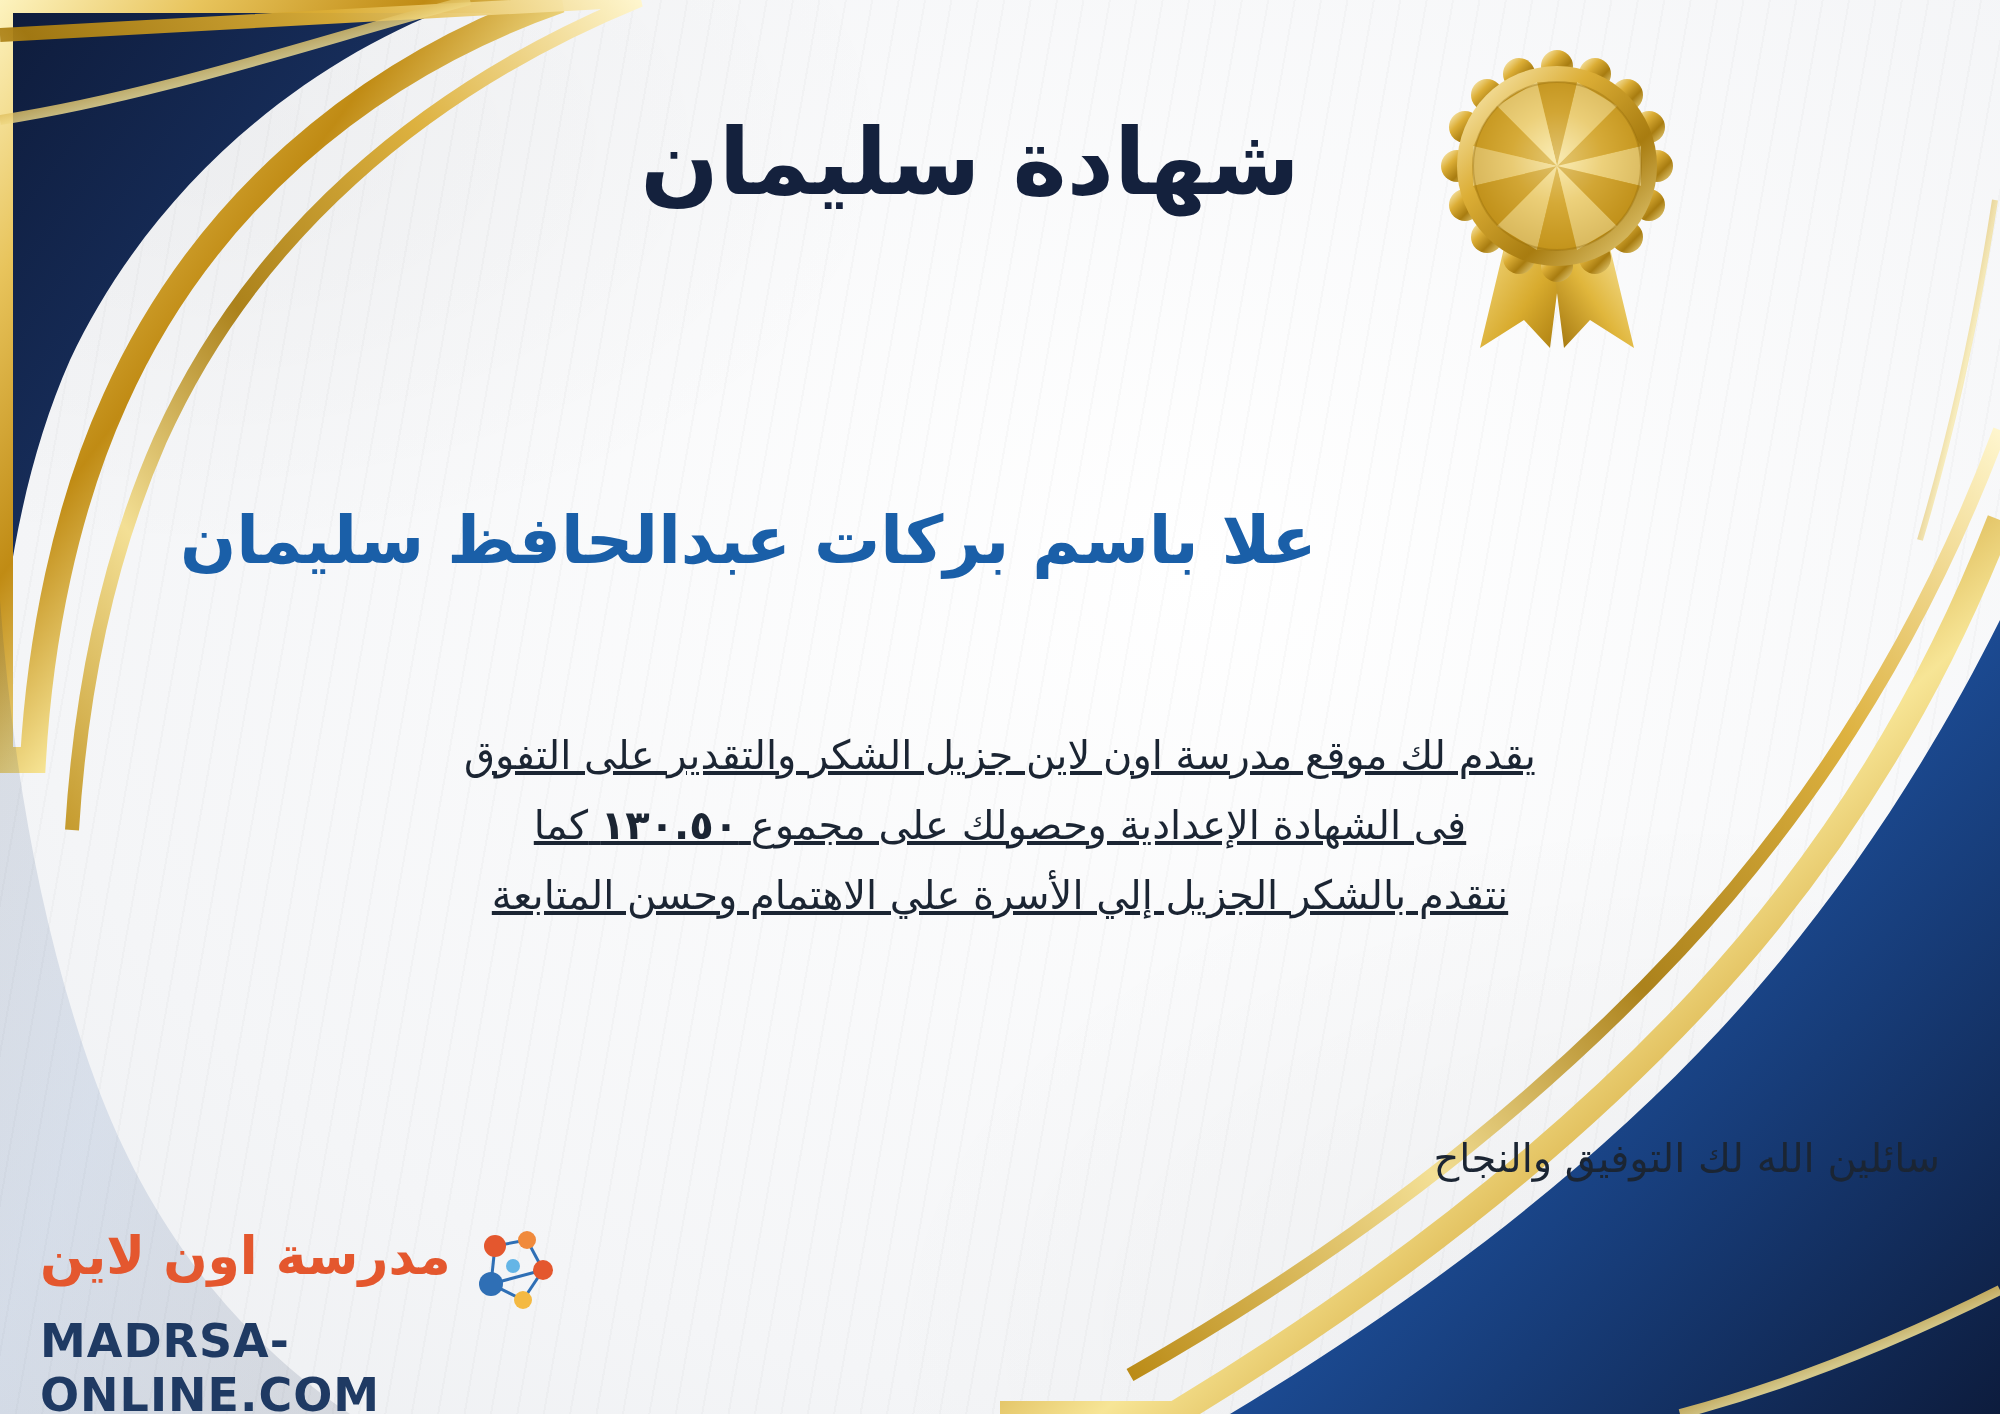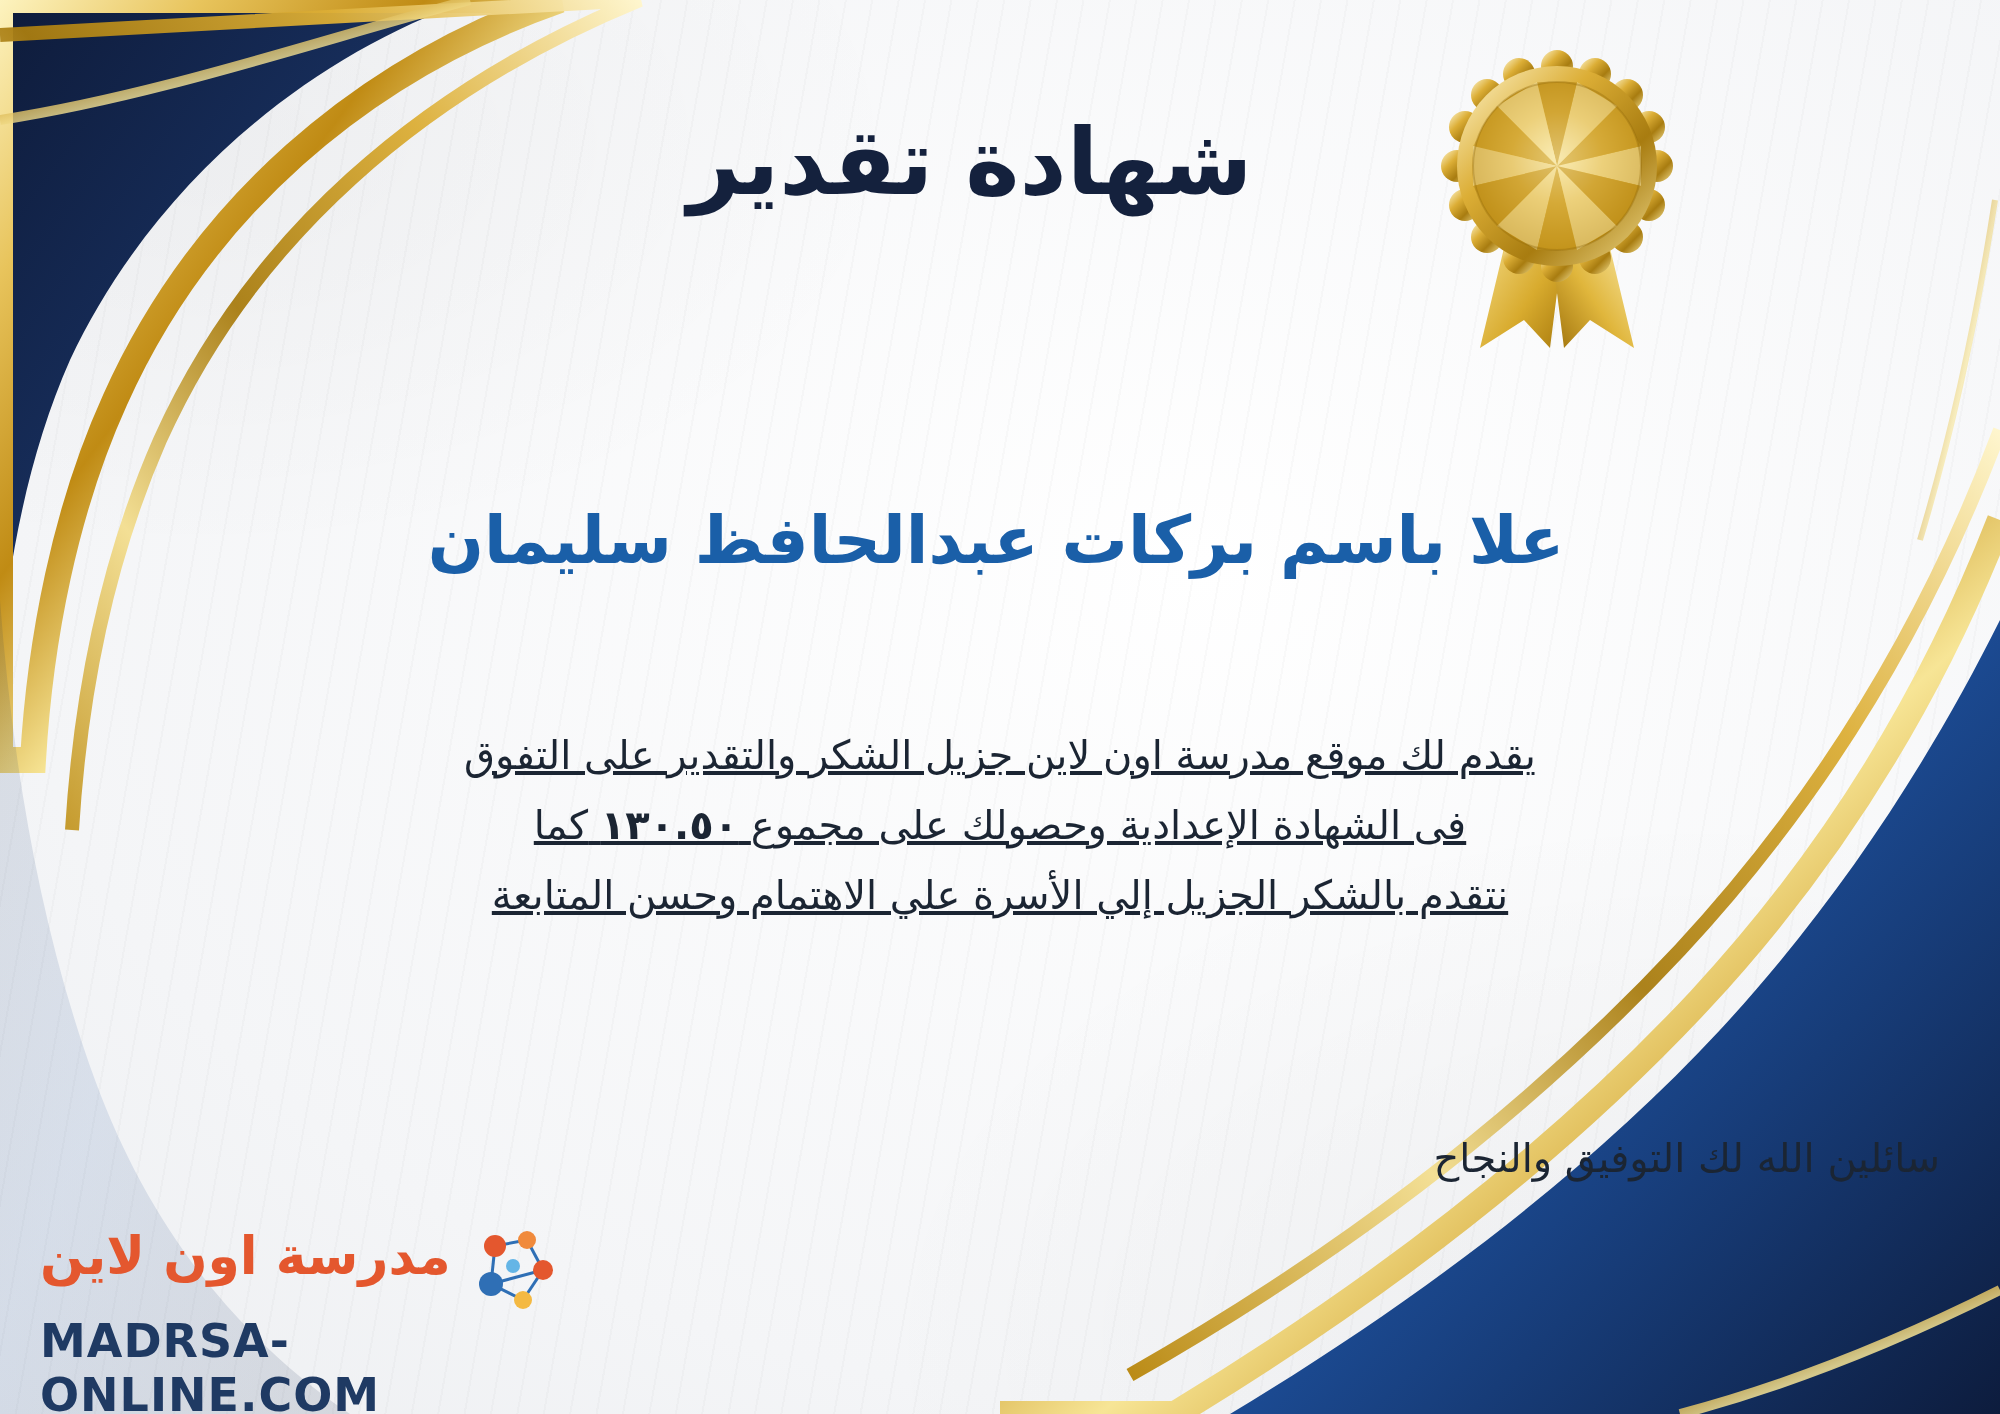--- a/index.html
+++ b/index.html
@@ -76,21 +76,21 @@
     color: #14213d;
     letter-spacing: 0px;
     padding-right: 60px;
   }
 
   .recipient {
     position: absolute;
     top: 500px;
     left: 0;
     right: 8px;
-    text-align: center;
+    text-align: left;
     font-size: 66px;
     font-weight: 700;
     color: #1a5fa8;
     line-height: 1.25;
     padding: 0 180px;
   }
 
   .body-text {
     position: absolute;
     top: 720px;
@@ -275,21 +275,21 @@
         <path d="M0,0 L20,84 L-20,84 Z" fill="#c99a22"></path>
         <path d="M0,0 L60,60 L20,84 Z" fill="#f6e6a8"></path>
         <path d="M0,0 L84,20 L60,60 Z" fill="#c2921c"></path>
       </g>
       <circle cx="0" cy="0" r="84" fill="none" stroke="#8f6708" stroke-width="2" opacity="0.35"></circle>
     </g>
   </svg>
 
   <div class="content">
 
-    <div class="cert-title">شهادة تقدير</div>
+    <div class="cert-title">شهادة سليمان</div>
 
     <div class="recipient">علا باسم بركات عبدالحافظ سليمان</div>
 
     <div class="body-text">
       <span class="body-line">يقدم لك موقع مدرسة اون لاين جزيل الشكر  والتقدير على التفوق</span>
       <span class="body-line">
         <span>فى الشهادة الإعدادية وحصولك على مجموع</span>
         <span class="score">١٣٠.٥٠</span>
         <span>كما</span>
       </span>

